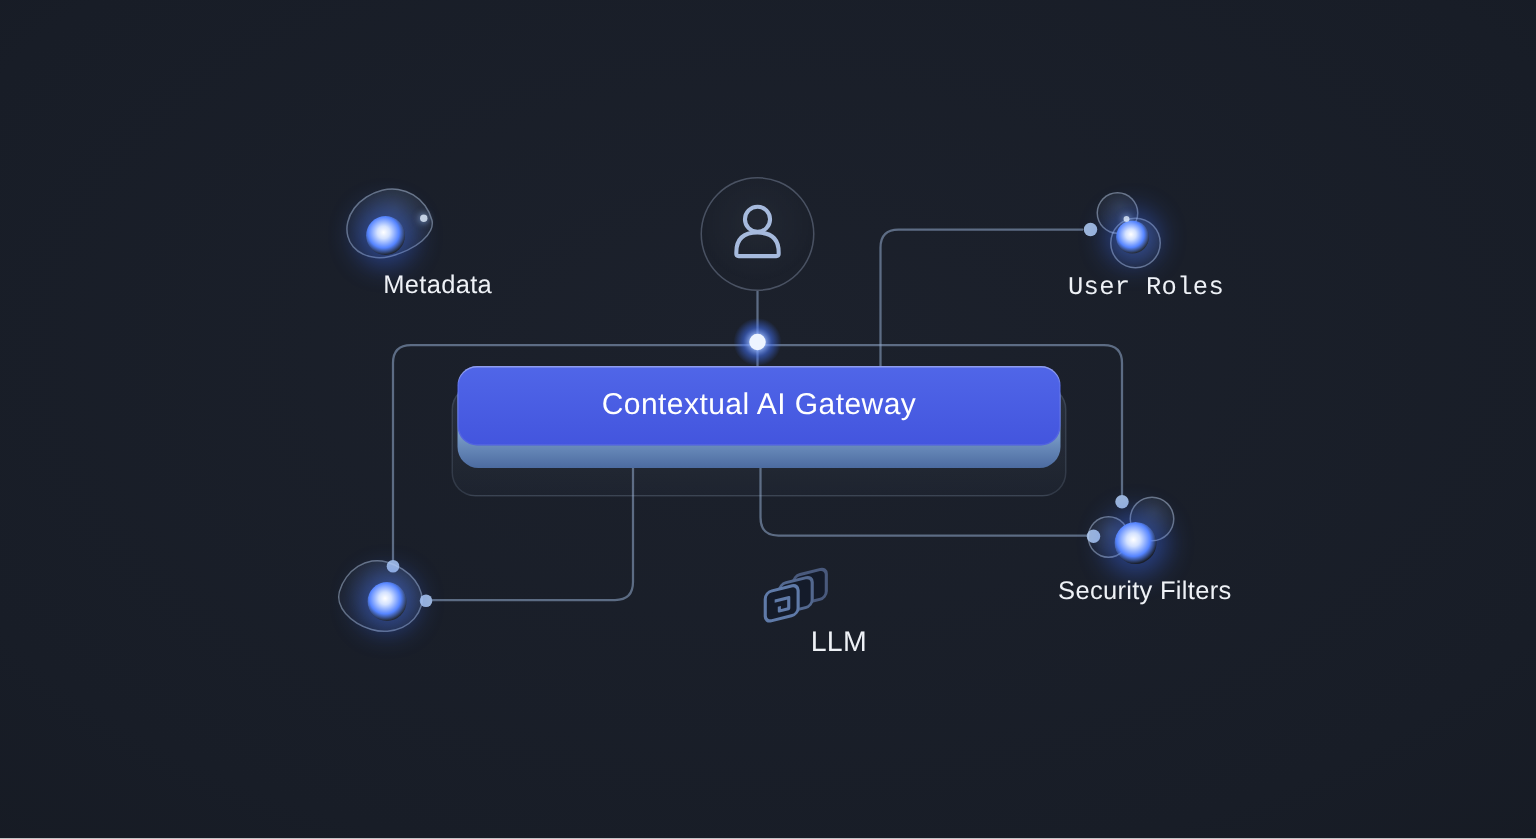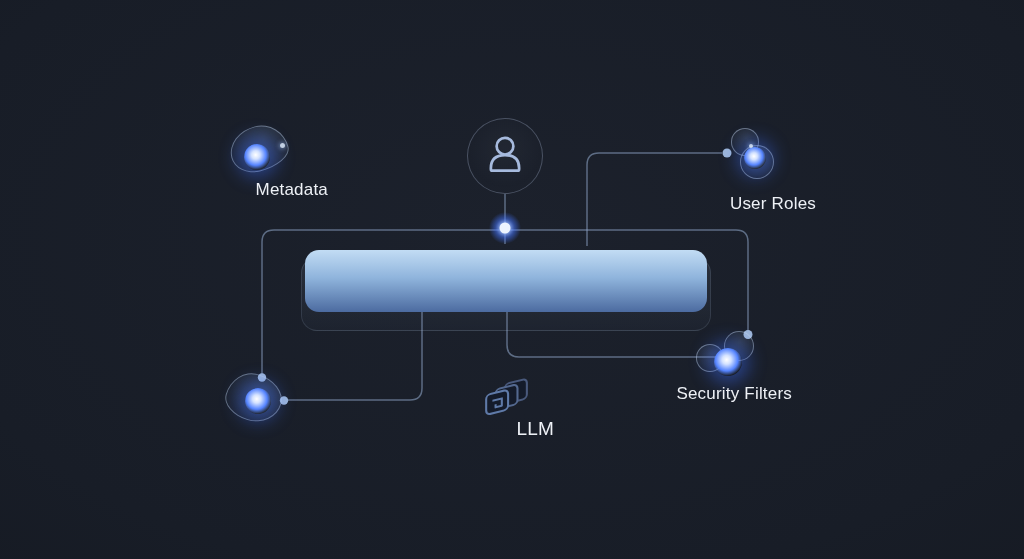--- a/index.html
+++ b/index.html
@@ -103,20 +103,23 @@
       <circle cx="729" cy="357.5" r="4.5"></circle>
     </g>
     <g>
       <circle cx="505" cy="228" r="16" fill="url(#halo)"></circle>
       <circle cx="505" cy="228" r="5.5" fill="#edf4ff"></circle>
     </g>
   </svg>
 
   <div class="gw-shadow"></div>
   <div class="gw-band"></div>
+  <div class="gw-box">
+    <span class="gw-label">Contextual AI Gateway</span>
+  </div>
 
   <div class="person-circle">
     <span>
       <svg width="46" height="46" viewBox="0 0 44 44" fill="none" stroke="#a6badd" stroke-width="2.6" stroke-linejoin="round">
         <circle cx="22" cy="14.5" r="8"></circle>
         <path d="M8.5 36.5 v-1 q0 -12.5 13.5 -12.5 q13.5 0 13.5 12.5 v1 q0 1.5 -1.5 1.5 h-24 q-1.5 0 -1.5 -1.5 z"></path>
       </svg>
     </span>
   </div>
 
@@ -130,46 +133,46 @@
     <span class="node-label" style="top:60px;">Metadata</span>
   </div>
 
   <div class="node" style="left:688px; top:120px; width:128px; height:80px;">
     <span>
       <span class="ghost-circle" style="left:43px; top:8px; width:28px; height:28px;"></span>
       <span class="ghost-circle" style="left:52px; top:25px; width:34px; height:34px;"></span>
       <span class="orb" style="left:56px; top:27px; width:22px; height:22px;"></span>
       <span class="speck" style="left:61px; top:24px; width:4px; height:4px;"></span>
     </span>
-    <span class="node-label" style="top:74px;">User Roles</span>
+    <span class="node-label" style="top:63px;font-family:Liberation Mono, monospace;">User Roles</span>
   </div>
 
   <div class="node" style="left:222px; top:366px; width:72px; height:62px;">
     <span>
       <span class="bean" style="left:4px; top:8px; width:56px; height:47px;
             transform:rotate(16deg); border-radius:45% 55% 50% 50% / 60% 48% 52% 40%;"></span>
       <span class="orb" style="left:23px; top:22px; width:26px; height:26px;"></span>
     </span>
   </div>
 
-  <div class="node" style="left:458px; top:370px; width:96px; height:72px;">
+  <div class="node" style="left:482px; top:370px; width:96px; height:72px;">
     <span style="position:absolute; left:24px; top:0;">
       <svg width="48" height="48" viewBox="0 0 46 46" fill="none" stroke-linejoin="round">
         <g transform="translate(0,11) skewY(-14)">
           <rect x="22" y="8" width="21" height="19" rx="4" fill="#141b2a" stroke="#49597c" stroke-width="2"></rect>
           <rect x="13" y="11" width="21" height="19" rx="4" fill="#141b2a" stroke="#53688f" stroke-width="2"></rect>
           <rect x="4" y="14" width="21" height="19" rx="4" fill="#141b2a" stroke="#5f7aa8" stroke-width="2"></rect>
           <path d="M10 21 h9 v7 h-6 v-3" stroke="#5f7aa8" stroke-width="2"></path>
         </g>
       </svg>
     </span>
     <span class="node-label" style="top:48px; font-size:19px;">LLM</span>
   </div>
 
-  <div class="node" style="left:646px; top:330px; width:146px; height:80px;">
+  <div class="node" style="left:675px; top:330px; width:146px; height:80px;">
     <span>
       <span class="ghost-circle" style="left:50px; top:14px; width:28px; height:28px;"></span>
       <span class="ghost-circle" style="left:78px; top:1px; width:30px; height:30px;"></span>
       <span class="orb" style="left:68px; top:18px; width:28px; height:28px;"></span>
     </span>
     <span class="node-label" style="top:54px;">Security Filters</span>
   </div>
 
 </div>
 

